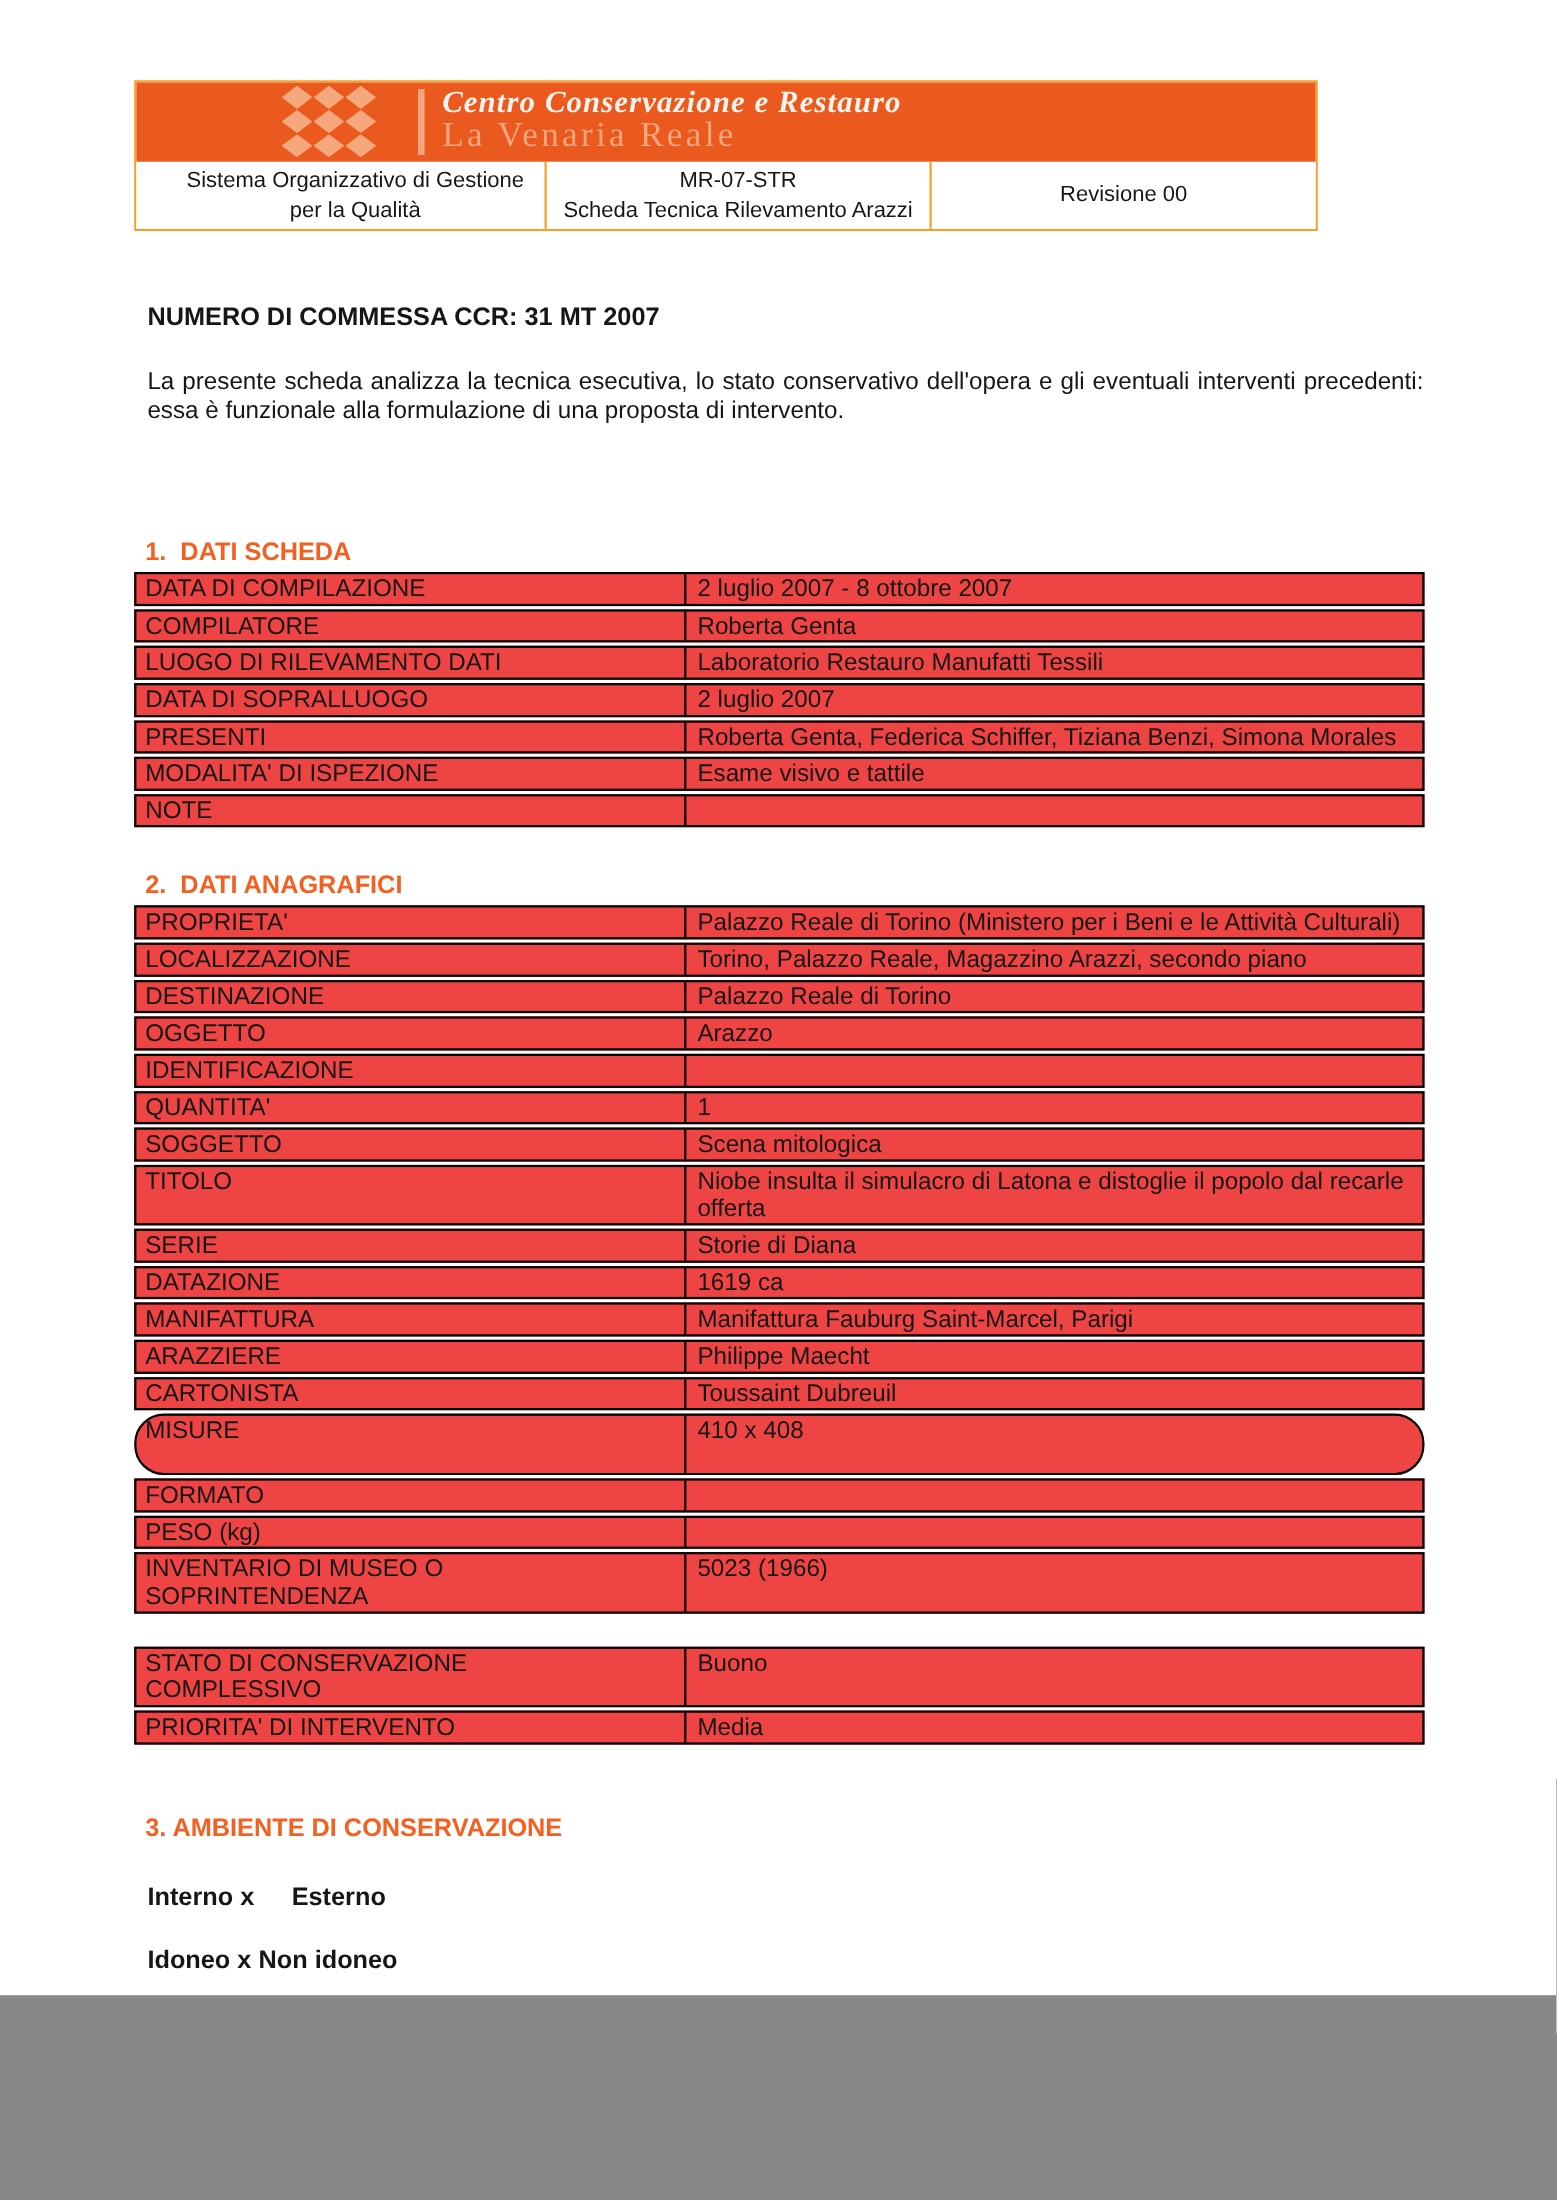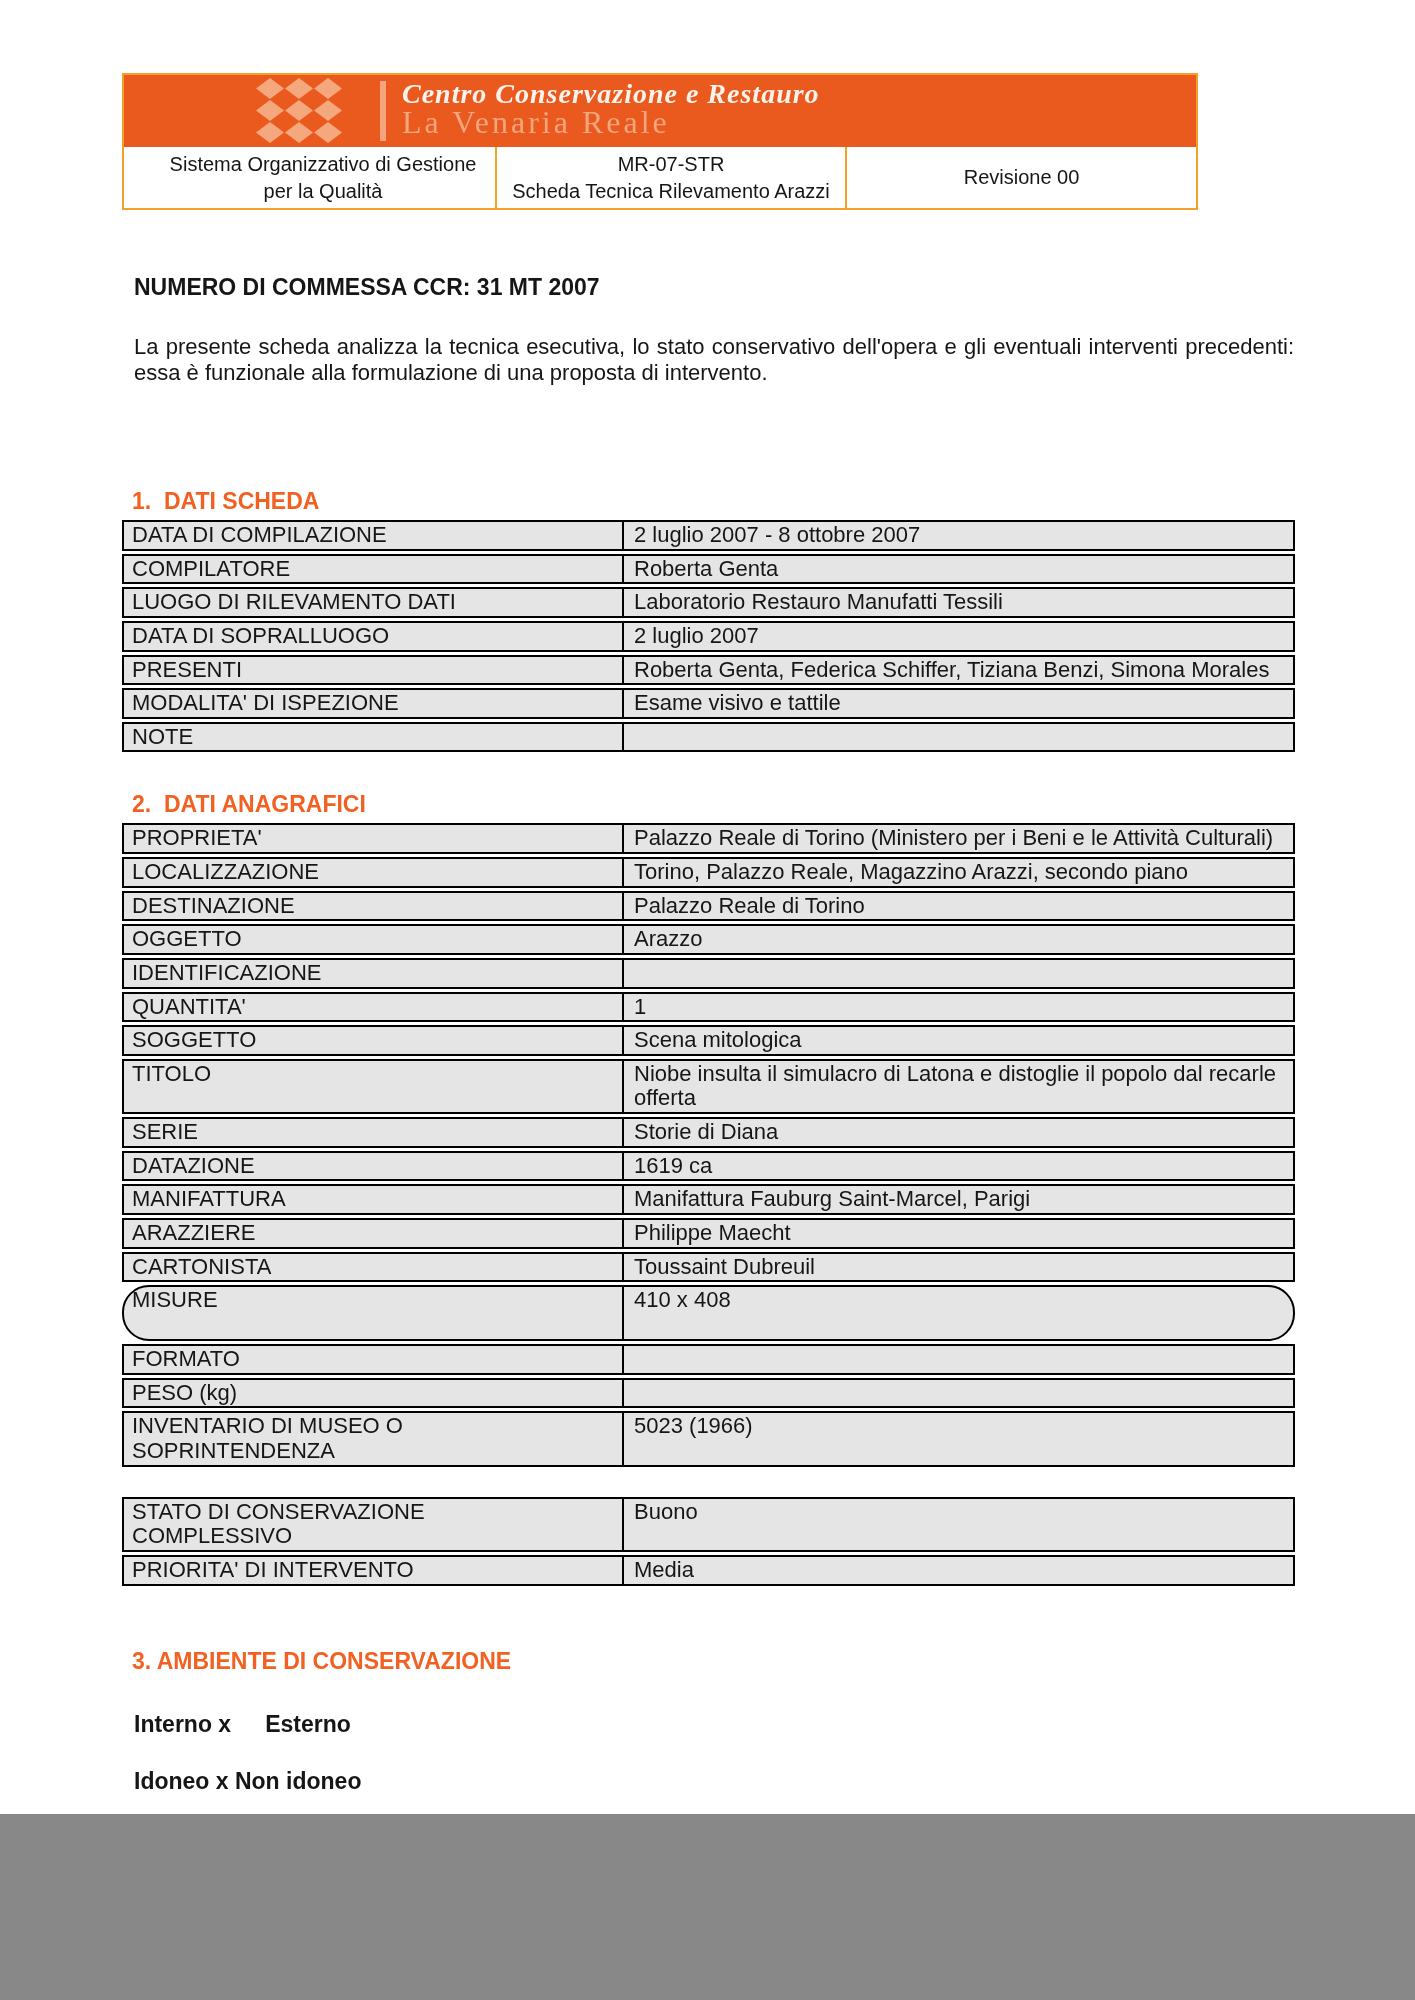--- a/index.html
+++ b/index.html
@@ -51,21 +51,21 @@
   .sec-heading {
     margin-left:10px; font-size:23px; font-weight:bold; color:#F26122; white-space:pre-wrap;
   }
   .sec-heading.h1 { margin-top:103px; }
   .sec-heading.h2 { margin-top:39px; }
   .sec-heading.h3 { margin-top:62px; }
 
   
   .dtable { width:1173px; margin-top:5px; }
   .dtable.condition { margin-top:30px; }
-  .trow { display:flex; border:2px solid #000; margin-bottom:3px; background:#e5e5e5; }
+  .trow { display:flex; border:2px solid #000; margin-bottom:3px; background:#ef4444; }
   .tlabel {
     width:500px; border-right:2px solid #000;
     padding:1px 6px 1px 8px; font-size:22px; line-height:1.12; white-space:pre-line;
   }
   .tvalue { flex:1; padding:1px 6px 1px 10px; font-size:22px; line-height:1.12; }
   .trow.tall { min-height:56px;border-radius:27px; }
 
   
   .env-line { margin-left:12px; font-size:23px; font-weight:bold; }
   .env-line.first { margin-top:36px; }

